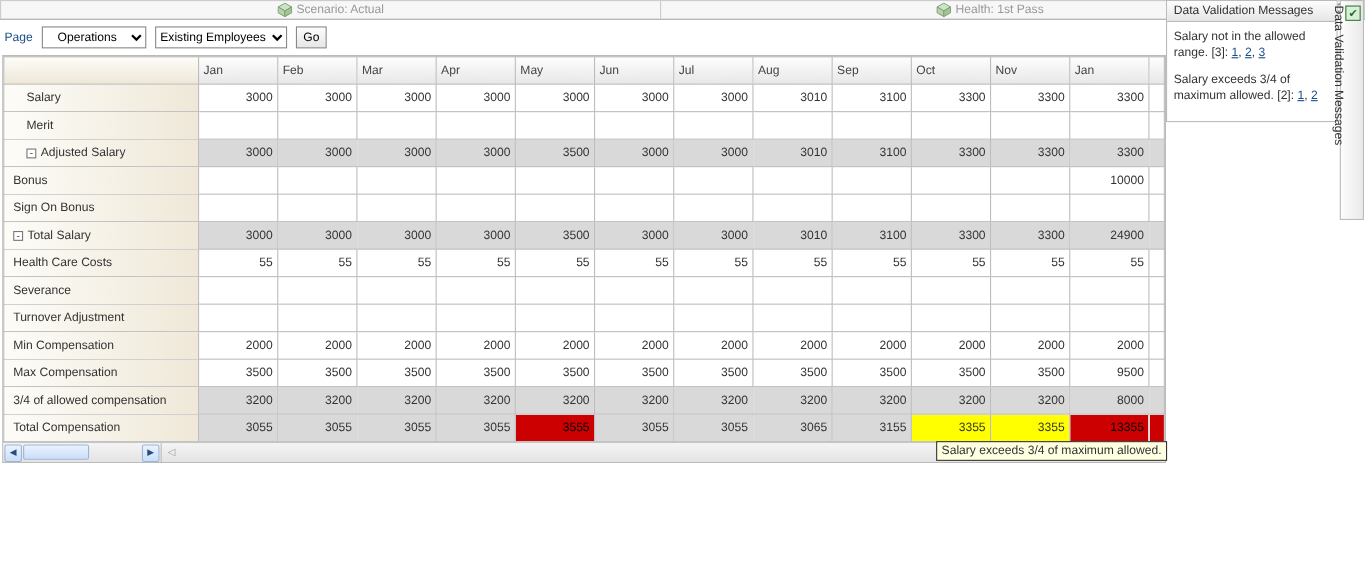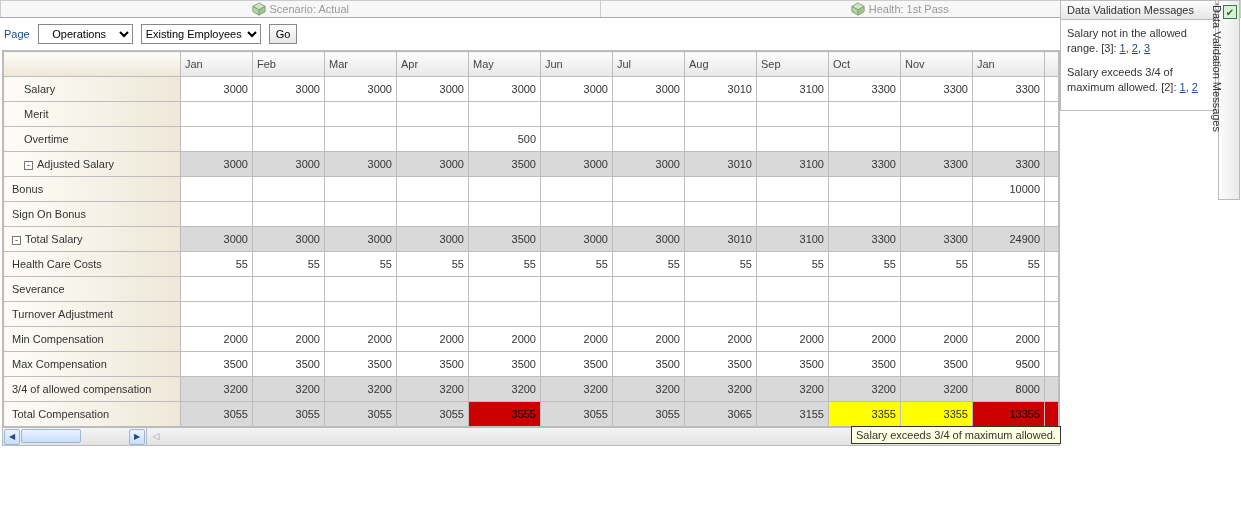--- a/index.html
+++ b/index.html
@@ -300,36 +300,20 @@
             <td class="num"></td>
             <td class="num"></td>
             <td class="num"></td>
             <td class="num"></td>
             <td class="num"></td>
             <td class="num"></td>
             <td class="num"></td>
             <td class="num stub-col"></td>
           </tr>
           <tr>
-            <td class="rowhead" style="padding-left: 20px;"><span>Overtime</span></td>
-            <td class="num"></td>
-            <td class="num"></td>
-            <td class="num"></td>
-            <td class="num"></td>
-            <td class="num">500</td>
-            <td class="num"></td>
-            <td class="num"></td>
-            <td class="num"></td>
-            <td class="num"></td>
-            <td class="num"></td>
-            <td class="num"></td>
-            <td class="num"></td>
-            <td class="num stub-col"></td>
-          </tr>
-          <tr>
             <td class="rowhead" style="padding-left: 20px;"><span class="expander">-</span><span>Adjusted Salary</span></td>
             <td class="num shaded">3000</td>
             <td class="num shaded">3000</td>
             <td class="num shaded">3000</td>
             <td class="num shaded">3000</td>
             <td class="num shaded">3500</td>
             <td class="num shaded">3000</td>
             <td class="num shaded">3000</td>
             <td class="num shaded">3010</td>
             <td class="num shaded">3100</td>

